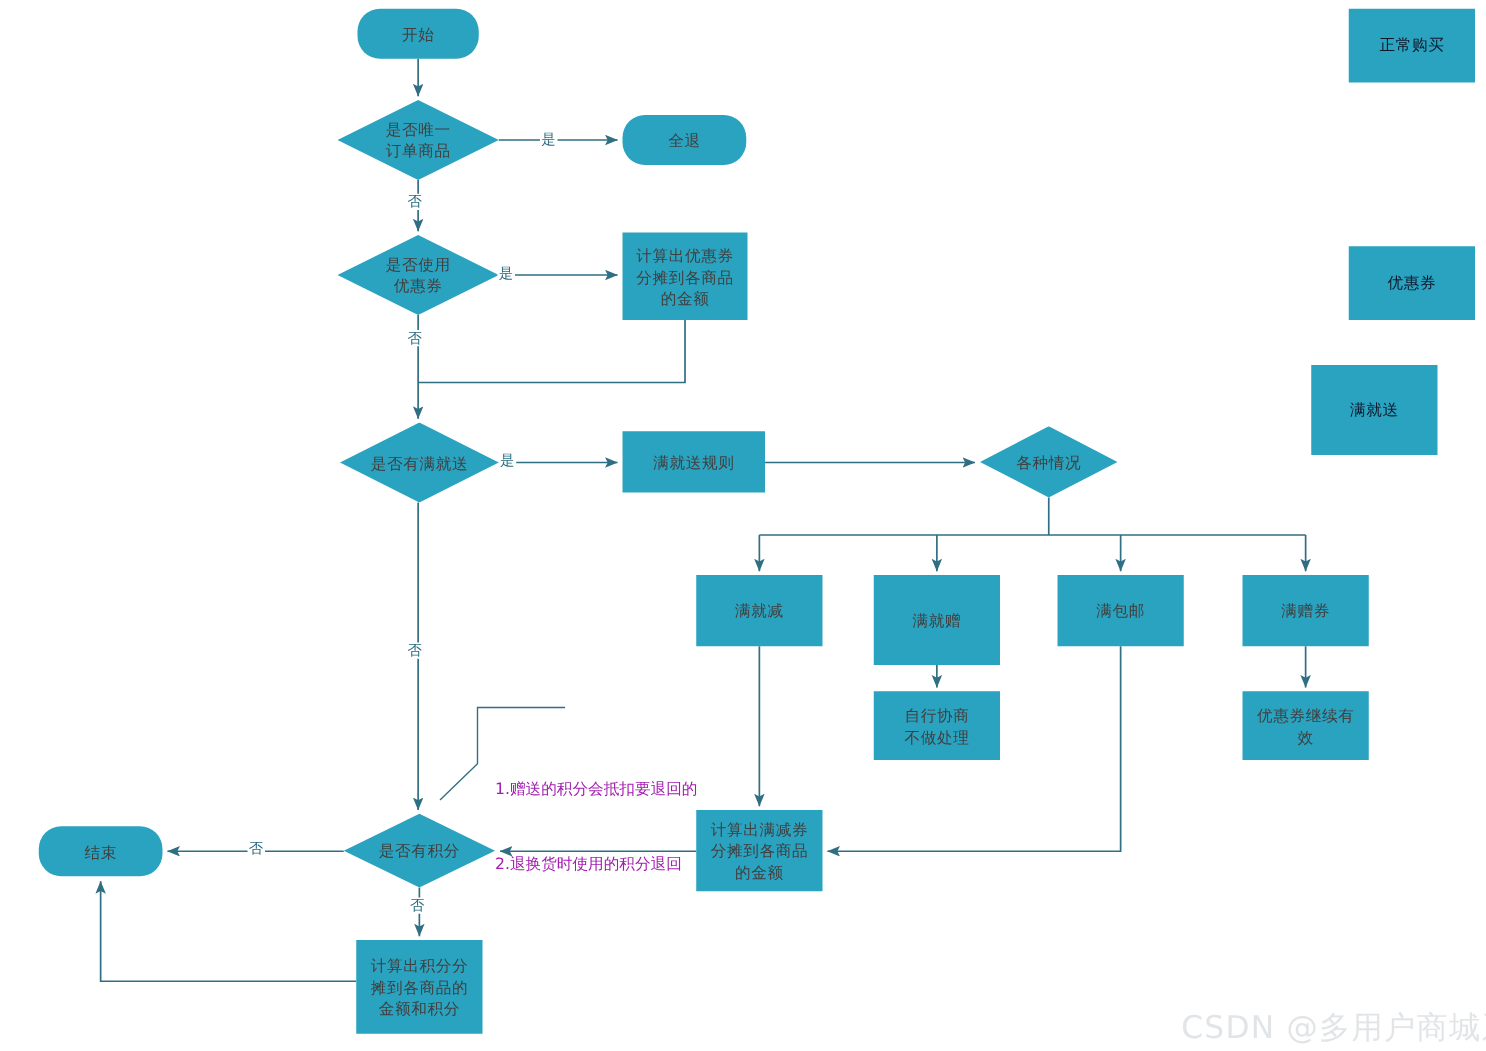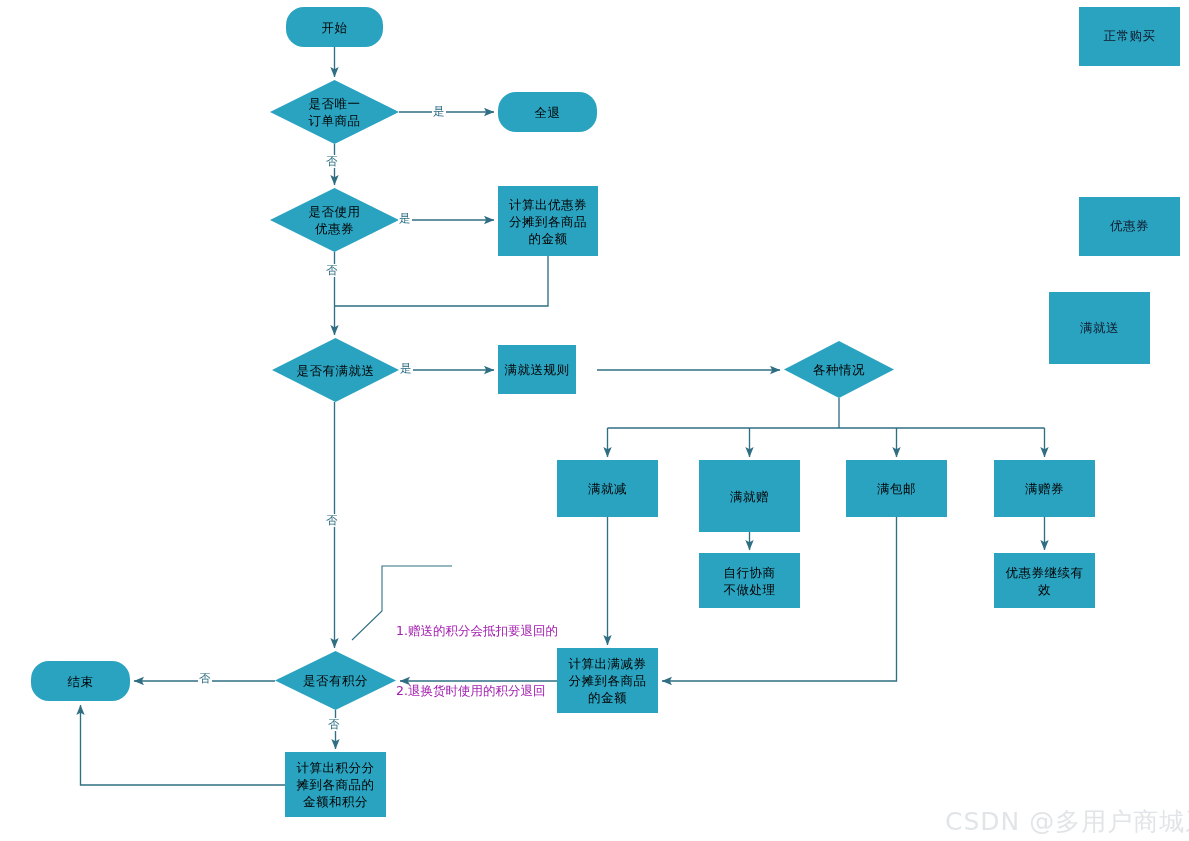--- a/index.html
+++ b/index.html
@@ -26,21 +26,21 @@
     height: 841px;
     pointer-events: none;
   }
   .node {
     position: absolute;
     box-sizing: border-box;
     display: flex;
     align-items: center;
     justify-content: center;
     text-align: center;
-    color: #000000;
+    color: #404040;
     font-size: 12.5px;
     line-height: 17px;
     letter-spacing: 0.5px;
     z-index: 3;
   }
   .node.rect {
     background: #2AA3C0;
   }
   .node.rounded {
     background: #2AA3C0;
@@ -194,21 +194,21 @@
 的金额</span>
   </div>
 
   <div class="node diamond" style="left:272px;top:338px;width:127px;height:64px;">
     <svg class="dia-shape" viewBox="0 0 127 64" preserveAspectRatio="none">
       <polygon points="63.5,0 127,32 63.5,64 0,32" fill="#2AA3C0"></polygon>
     </svg>
     <span class="dia-label">是否有满就送</span>
   </div>
 
-  <div class="node rect" style="left:498px;top:345px;width:78px;height:49px;">
+  <div class="node rect" style="left:498px;top:345px;width:114px;height:49px;">
     <span class="lbl">满就送规则</span>
   </div>
 
   <div class="node diamond" style="left:784px;top:341px;width:110px;height:57px;">
     <svg class="dia-shape" viewBox="0 0 110 57" preserveAspectRatio="none">
       <polygon points="55,0 110,28.5 55,57 0,28.5" fill="#2AA3C0"></polygon>
     </svg>
     <span class="dia-label">各种情况</span>
   </div>
 
@@ -248,21 +248,21 @@
     <svg class="dia-shape" viewBox="0 0 121 59" preserveAspectRatio="none">
       <polygon points="60.5,0 121,29.5 60.5,59 0,29.5" fill="#2AA3C0"></polygon>
     </svg>
     <span class="dia-label">是否有积分</span>
   </div>
 
   <div class="node rounded" style="left:31px;top:661px;width:99px;height:40px;">
     <span class="lbl">结束</span>
   </div>
 
-  <div class="node rect" style="left:285px;top:752px;width:101px;height:65px;">
+  <div class="node rect" style="left:285px;top:752px;width:101px;height:75px;">
     <span class="lbl" style="white-space:pre-line;">计算出积分分
 摊到各商品的
 金额和积分</span>
   </div>
 
   <div class="edge-label" style="left:432px;top:105px;">是</div>
   <div class="edge-label" style="left:325px;top:155px;">否</div>
   <div class="edge-label" style="left:398px;top:212px;">是</div>
   <div class="edge-label" style="left:325px;top:264px;">否</div>
   <div class="edge-label" style="left:399px;top:362px;">是</div>

